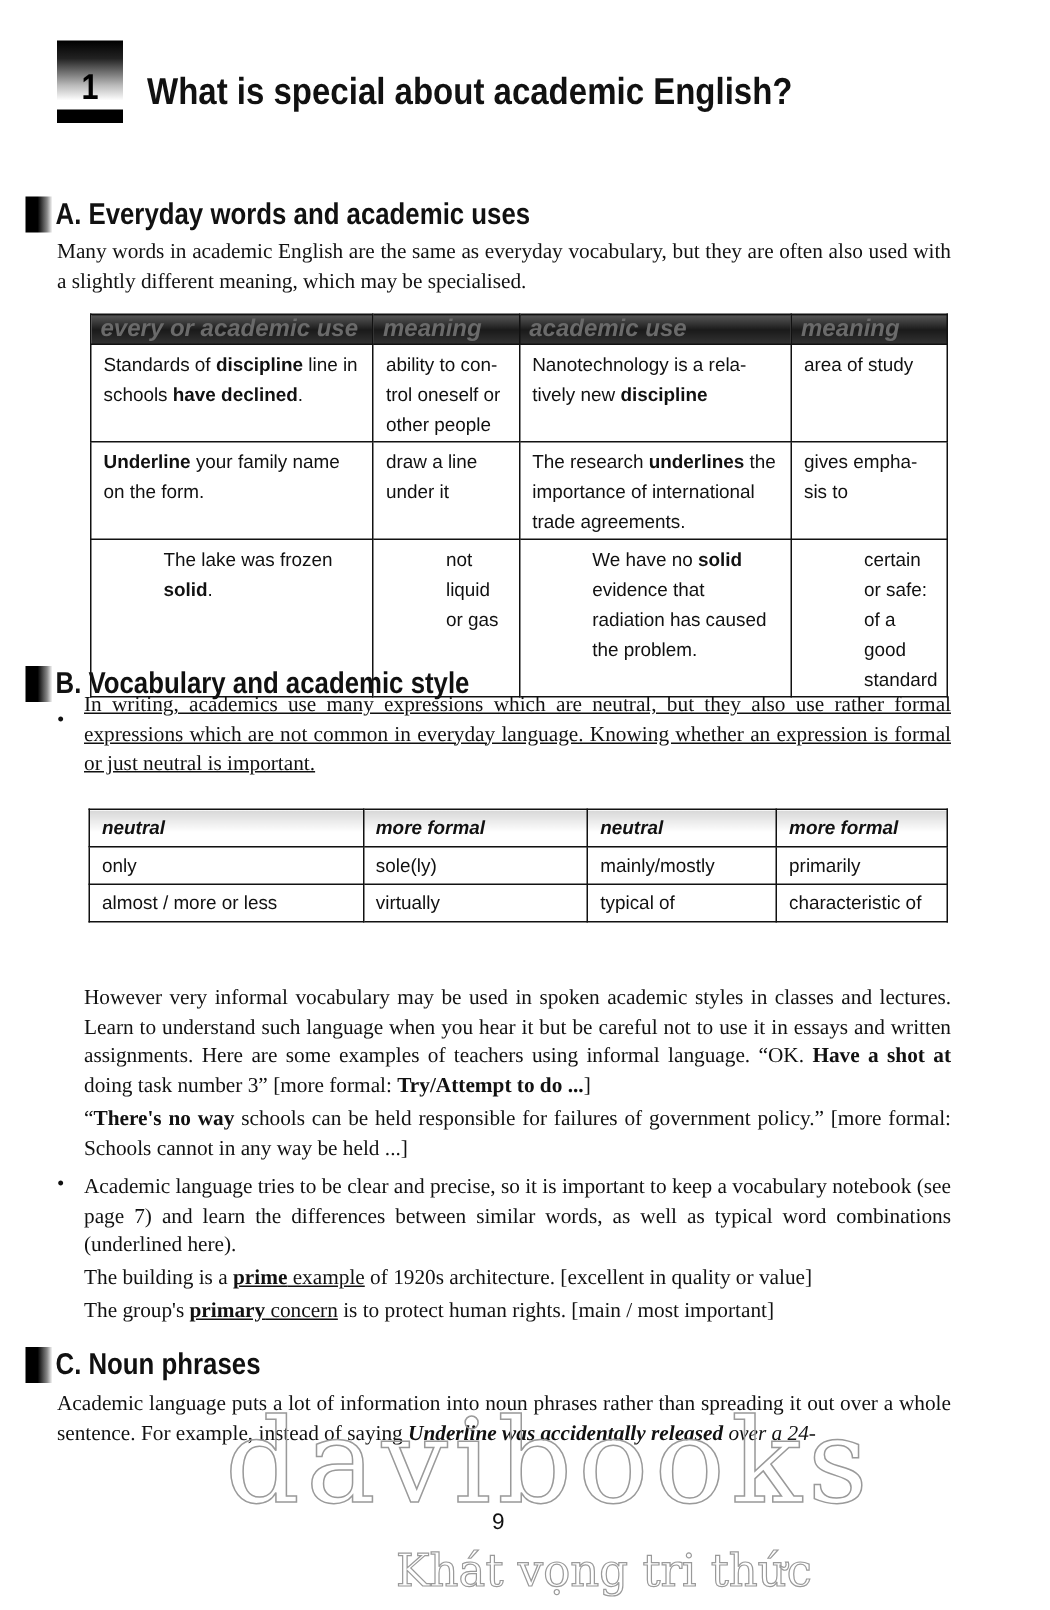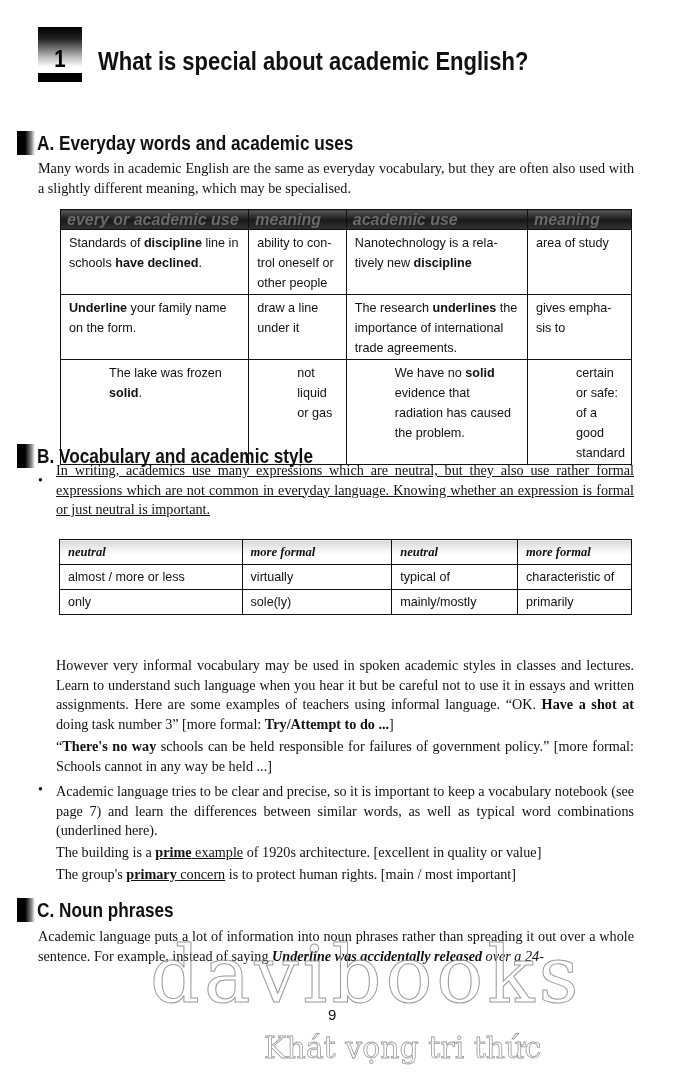--- a/index.html
+++ b/index.html
@@ -33,21 +33,21 @@
   .tA th { background: linear-gradient(to bottom, #555, #1a1a1a 50%, #333); color: #6a6a6a; height: 19px;
     font-style: italic; font-weight: bold; text-align: left; padding: 0 6px; font-size: 16px; border: 1.5px solid #111; }
   .tA td { border: 1.5px solid #111; vertical-align: top; padding: 3px 6px 1px 8px; line-height: 20px; }
   .tA tr.r1 td { height: 56px; }
   .tA tr.r2 td { height: 57px; }
   .tA tr.r3 td { height: 56px; padding-left: 48px; }
 
   
   .tB { left: 59px; top: 539px; width: 573px; font-size: 12.6px; }
   .tB td, .tB th { border: 1.5px solid #111; height: 24px; padding: 0 8px; text-align: left; vertical-align: middle; }
-  .tB th { font-style: italic; font-weight: bold; background: linear-gradient(to bottom, #d8d8d8, #fff 60%); font-family: Liberation Serif, serif; }
+  .tB th { font-style: italic; font-weight: bold; background: linear-gradient(to bottom, #d8d8d8, #fff 60%); }
 
   b { font-weight: bold; }
   .u { text-decoration: underline; }
 
   .pageno { position: absolute; left: 328px; top: 1006px; font: 15px "Liberation Sans", sans-serif; }
   .wm { position: absolute; left: 150px; top: 930px; font: 78px "DejaVu Serif", serif; color: transparent;
     -webkit-text-stroke: 1px #9a9a9a; letter-spacing: 4px; }
   .wm2 { position: absolute; left: 264px; top: 1030px; font: 30px "DejaVu Serif", serif; color: transparent;
     -webkit-text-stroke: 0.8px #9a9a9a; }
 </style>
@@ -119,30 +119,30 @@
       <col style="width:114px">
     </colgroup>
   <tbody>
       <tr>
     <th>neutral</th>
     <th>more formal</th>
     <th>neutral</th>
     <th>more formal</th>
   </tr>
   <tr>
+    <td>only</td>
+    <td>sole(ly)</td>
+    <td>mainly/mostly</td>
+    <td>primarily</td>
+  </tr>
+  <tr>
     <td>almost / more or less</td>
     <td>virtually</td>
     <td>typical of</td>
     <td>characteristic of</td>
-  </tr>
-  <tr>
-    <td>only</td>
-    <td>sole(ly)</td>
-    <td>mainly/mostly</td>
-    <td>primarily</td>
   </tr>
 </tbody>
   </table>
 
 <div class="para serif indent" style="top:656px;"><span>However very informal vocabulary may be used in spoken academic styles in classes and lectures. Learn to understand such language when you hear it but be careful not to use it in essays and written assignments. Here are some examples of teachers using informal language. “OK. </span><b>Have a shot at</b><span> doing task number 3” [more formal: </span><b>Try/Attempt to do ...</b><span>]</span></div>
 
 <div class="para serif indent" style="top:737px;"><span>“</span><b>There's no way</b><span> schools can be held responsible for failures of government policy.” [more formal: Schools cannot in any way be held ...]</span></div>
 
 <div class="bullet serif" style="top:782px;">•</div>
 <div class="para serif indent" style="top:782px;">Academic language tries to be clear and precise, so it is important to keep a vocabulary notebook (see page 7) and learn the differences between similar words, as well as typical word combinations (underlined here).</div>

